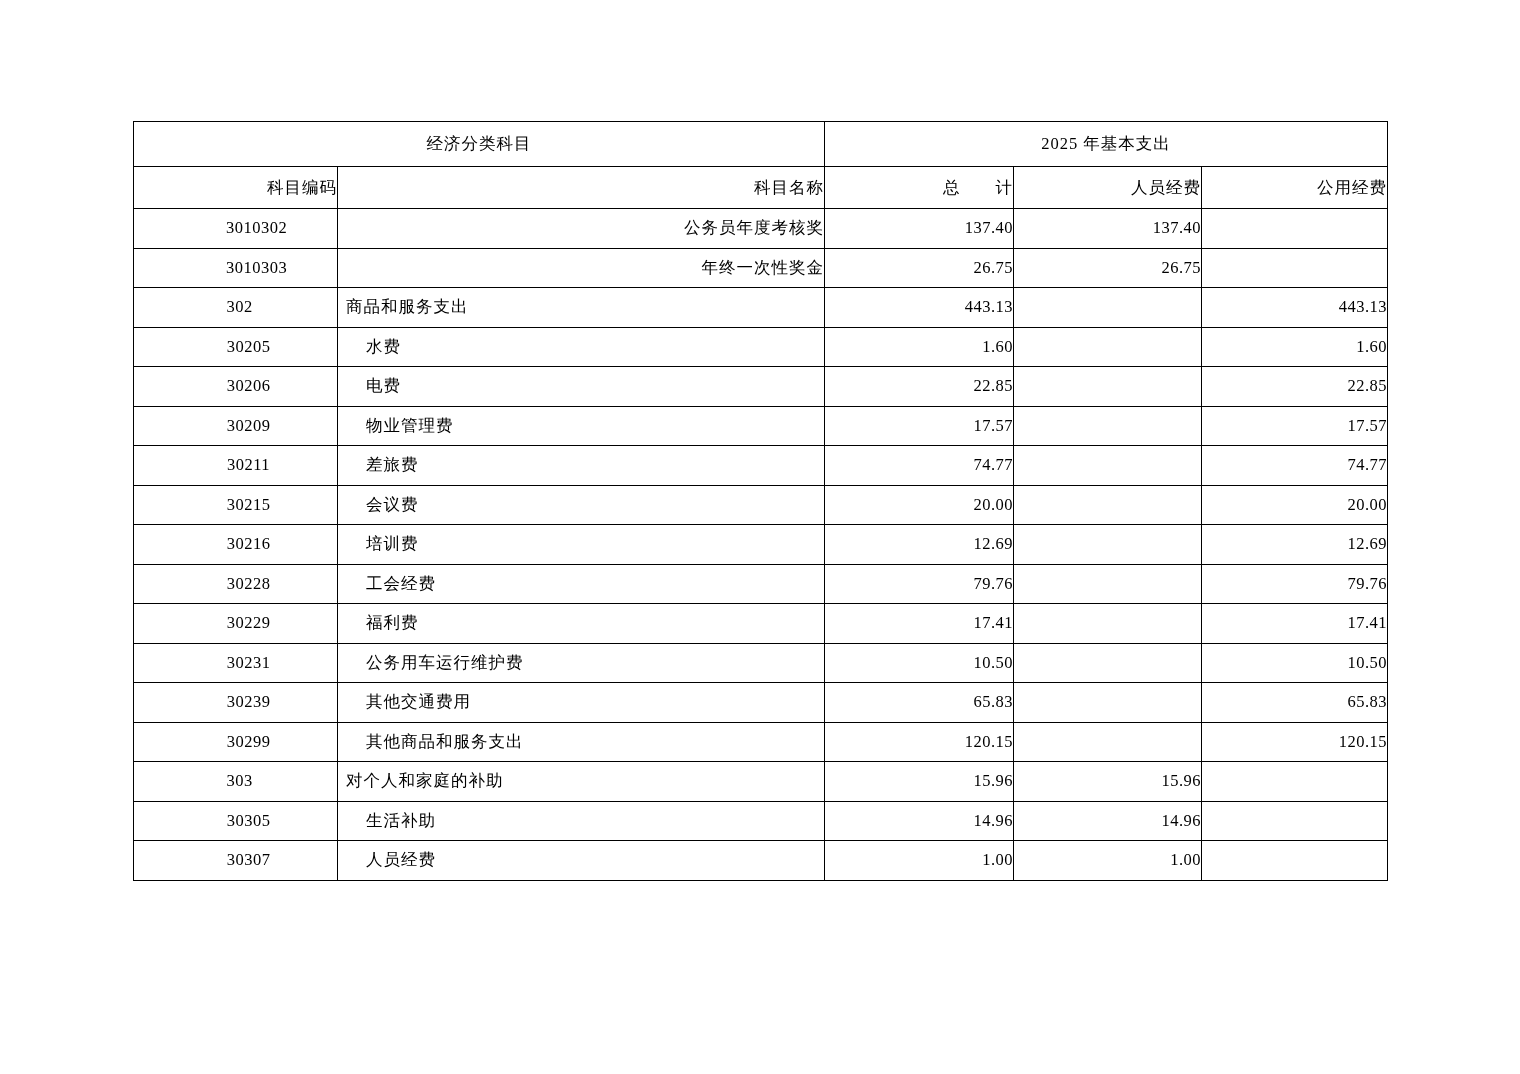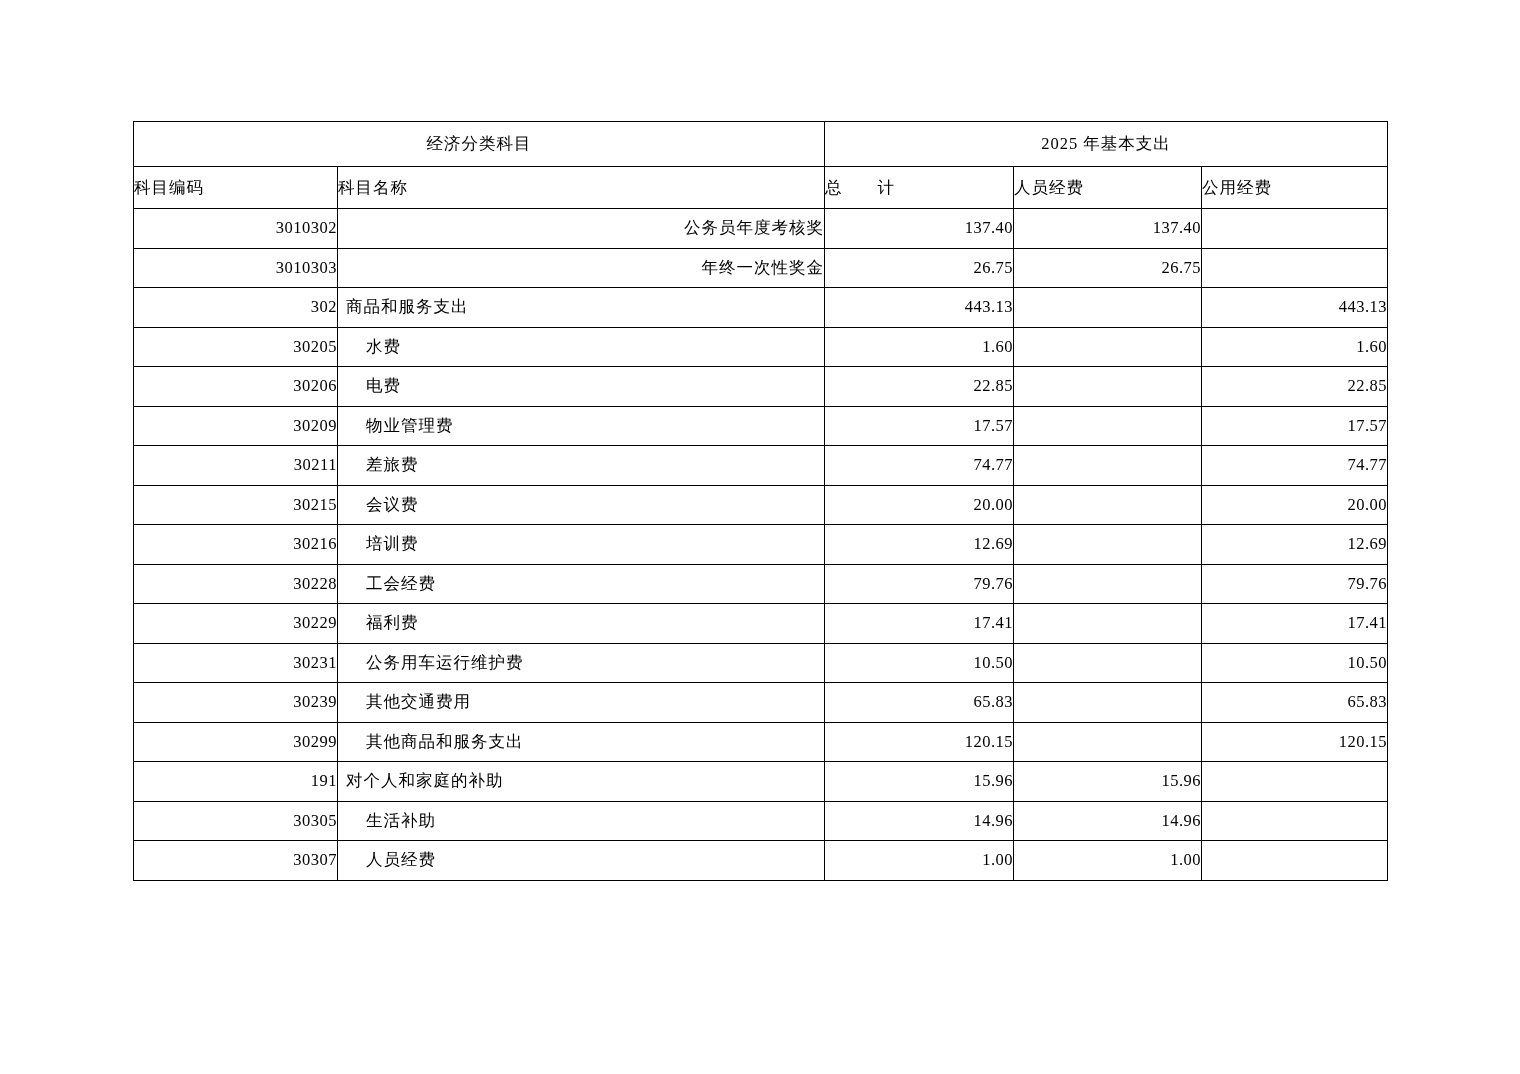--- a/index.html
+++ b/index.html
@@ -46,29 +46,29 @@
   .col-person { width: 188px; }
   .col-public { width: 186px; }
 
   .hdr-cell {
     height: 44px;
     letter-spacing: 1px;
     font-size: 17px;
   }
   .hdr-cell2 {
     height: 41px;
-    text-align: left;
+    text-align: right;
     letter-spacing: 1px;
     font-size: 17px;
   }
   .data-row td {
     height: 38.5px;
   }
   .cell-code {
-    text-align: right;
+    text-align: center;
     padding-left: 10px;
     letter-spacing: 0.5px;
   }
   .cell-code.lvl1 { padding-left: 8px; }
   .cell-code.lvl2 { padding-left: 26px; }
   .cell-code.lvl3 { padding-left: 42px; }
   .cell-name {
     text-align: left;
     letter-spacing: 1px;
   }
@@ -201,21 +201,21 @@
             <td class="cell-num">65.83</td>
           </tr>
           <tr class="data-row">
             <td class="cell-code lvl2">30299</td>
             <td class="cell-name lvl2">其他商品和服务支出</td>
             <td class="cell-num">120.15</td>
             <td class="cell-num"></td>
             <td class="cell-num">120.15</td>
           </tr>
           <tr class="data-row">
-            <td class="cell-code lvl1">191</td>
+            <td class="cell-code lvl1">303</td>
             <td class="cell-name lvl1">对个人和家庭的补助</td>
             <td class="cell-num">15.96</td>
             <td class="cell-num">15.96</td>
             <td class="cell-num"></td>
           </tr>
           <tr class="data-row">
             <td class="cell-code lvl2">30305</td>
             <td class="cell-name lvl2">生活补助</td>
             <td class="cell-num">14.96</td>
             <td class="cell-num">14.96</td>

